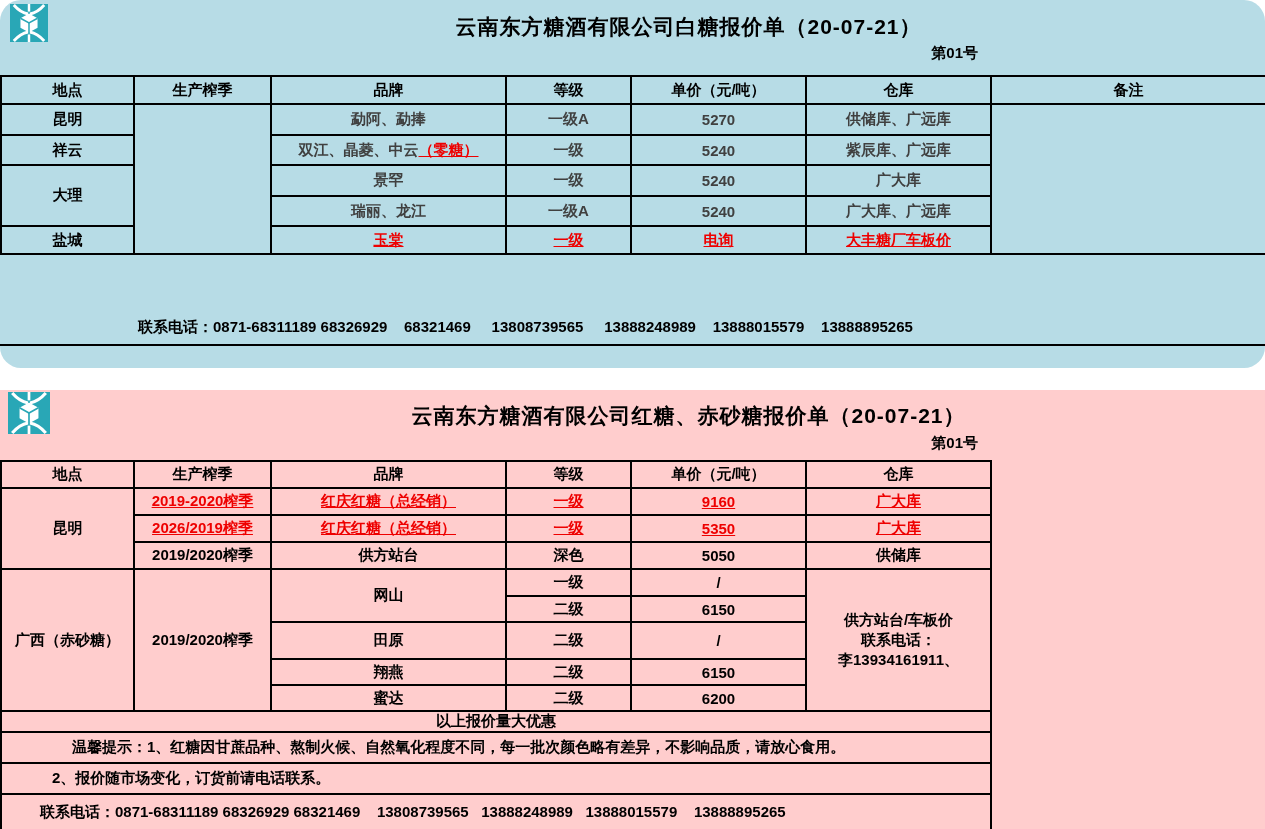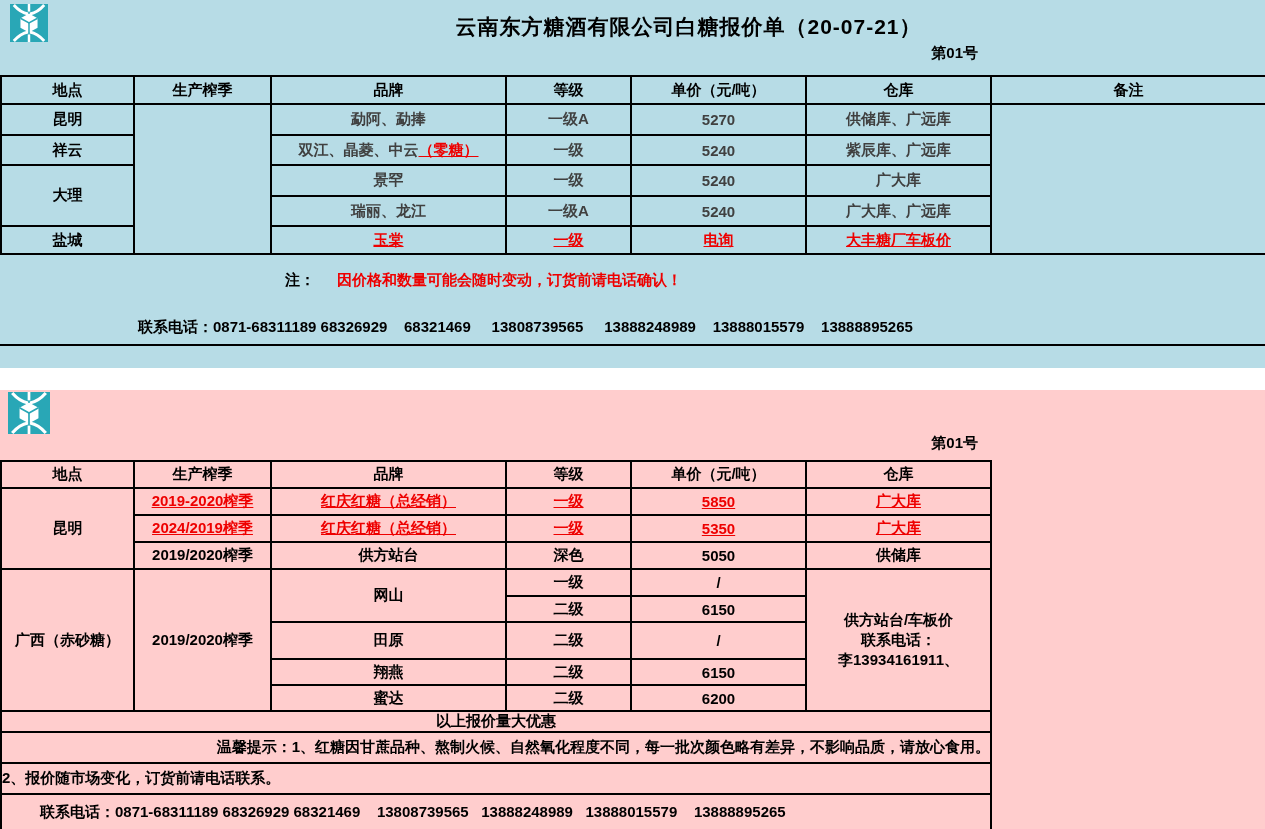--- a/index.html
+++ b/index.html
@@ -3,21 +3,21 @@
 <meta charset="utf-8">
 <style>
   * { margin:0; padding:0; box-sizing:border-box; }
   html,body { background:#888; }
   #canvas {
     position:relative; width:1265px; height:829px; background:#ffffff;
     font-family:"Liberation Sans", sans-serif; font-weight:bold; color:#000;
     overflow:hidden;
   }
   .section { position:absolute; left:0; width:1265px; }
-  #blue-section { top:0; height:368px; background:#b7dce6; }
+  #blue-section { top:0; height:368px; background:#b7dce6;border-radius:21px; }
   #pink-section { top:390px; height:439px; background:#ffcdcd; }
   .divider-line { position:absolute; left:0; top:344px; width:1265px; height:2px; background:#000; }
 
   .logo { position:absolute; display:block; }
   #blue-logo { left:10px; top:4px; width:38px; height:38px; }
   #pink-logo { left:8px; top:2px; width:42px; height:42px; }
 
   .doc-title {
     position:absolute; left:0; top:13px; width:100%;
     padding-left:112px; text-align:center;
@@ -35,22 +35,22 @@
     border:2px solid #000; text-align:center; vertical-align:middle;
     font-size:15px; font-weight:bold; padding:0; overflow:hidden;
   }
   .t-blue { color:#404040; }
   .t-red  { color:#ee0000;text-decoration:underline; }
 
   .note-line { position:absolute; left:285px; top:271px; font-size:15px; }
   .note-line .red-note { color:#ee0000; margin-left:22px; }
   .contact-line { position:absolute; left:138px; top:318px; font-size:15px; white-space:pre; }
 
-  td.left-pad45 { text-align:right; padding-left:28px; }
-  td.left-pad50 { text-align:left; }
+  td.left-pad45 { text-align:left; padding-left:70px; }
+  td.left-pad50 { text-align:left; padding-left:50px; }
   td.left-pad38 { text-align:left; padding-left:38px; white-space:pre; }
   .wh-block { line-height:1.35; }
   .wh-block .wh-l3 { text-align:center; }
 </style>
 </head>
 <body>
 
 <div id="canvas">
 
   <div class="section" id="blue-section">
@@ -125,43 +125,41 @@
       <tr style="height:28px">
         <td>盐城</td>
         <td class="t-red">玉棠</td>
         <td class="t-red">一级</td>
         <td class="t-red">电询</td>
         <td class="t-red">大丰糖厂车板价</td>
       </tr>
     </tbody>
       </table>
 
-    <div class="note-line">
-      <span>注：</span><span class="red-note">因价格和数量可能会随时变动，订货前请电话确认！</span>
-    </div>
     <div class="contact-line">联系电话：0871-68311189 68326929    68321469     13808739565     13888248989    13888015579    13888895265</div>
   </div>
 
   <div class="divider-line"></div>
 
   <div class="section" id="pink-section">
 
     <svg class="logo" id="pink-logo" viewBox="0 0 40 40">
       <rect width="40" height="40" fill="#29a7b6"></rect>
       <path d="M20 0 L20 8" stroke="#fff" stroke-width="2.6" fill="none"></path>
       <path d="M4 1 Q11 9 19 10.5" stroke="#fff" stroke-width="3" fill="none"></path>
       <path d="M36 1 Q29 9 21 10.5" stroke="#fff" stroke-width="3" fill="none"></path>
       <path d="M20 40 L20 32" stroke="#fff" stroke-width="2.6" fill="none"></path>
       <path d="M4 39 Q11 31 19 29.5" stroke="#fff" stroke-width="3" fill="none"></path>
       <path d="M36 39 Q29 31 21 29.5" stroke="#fff" stroke-width="3" fill="none"></path>
       <polygon points="20,10 29,15 29,25 20,30 11,25 11,15" fill="#fff"></polygon>
       <polyline points="11,15 20,20 29,15" fill="none" stroke="#29a7b6" stroke-width="1.6"></polyline>
       <line x1="20" y1="20" x2="20" y2="30" stroke="#29a7b6" stroke-width="1.6"></line>
     </svg>
 
+    <div class="doc-title" style="top:12px">云南东方糖酒有限公司红糖、赤砂糖报价单（20-07-21）</div>
     <div class="sheet-no">第01号</div>
 
     <table id="brown-table">
       <colgroup>
         <col style="width:133px">
           <col style="width:137px">
           <col style="width:235px">
         <col style="width:125px">
           <col style="width:175px">
           <col style="width:185px">
@@ -173,25 +171,25 @@
         <td>品牌</td>
         <td>等级</td>
         <td>单价（元/吨）</td>
         <td>仓库</td>
       </tr>
       <tr style="height:27px">
         <td rowspan="3">昆明</td>
         <td class="t-red">2019-2020榨季</td>
         <td class="t-red">红庆红糖（总经销）</td>
         <td class="t-red">一级</td>
-        <td class="t-red">5850</td>
+        <td class="t-red">9160</td>
         <td class="t-red">广大库</td>
       </tr>
       <tr style="height:27px">
-        <td class="t-red">2024/2019榨季</td>
+        <td class="t-red">2026/2019榨季</td>
         <td class="t-red">红庆红糖（总经销）</td>
         <td class="t-red">一级</td>
         <td class="t-red">5350</td>
         <td class="t-red">广大库</td>
       </tr>
       <tr style="height:27px">
         <td>2019/2020榨季</td>
         <td>供方站台</td>
         <td>深色</td>
         <td>5050</td>

